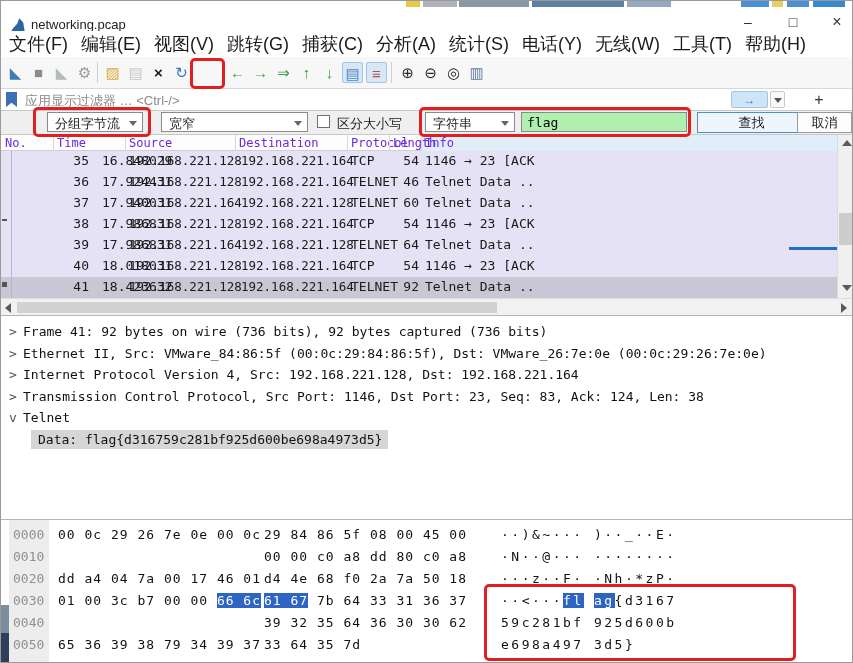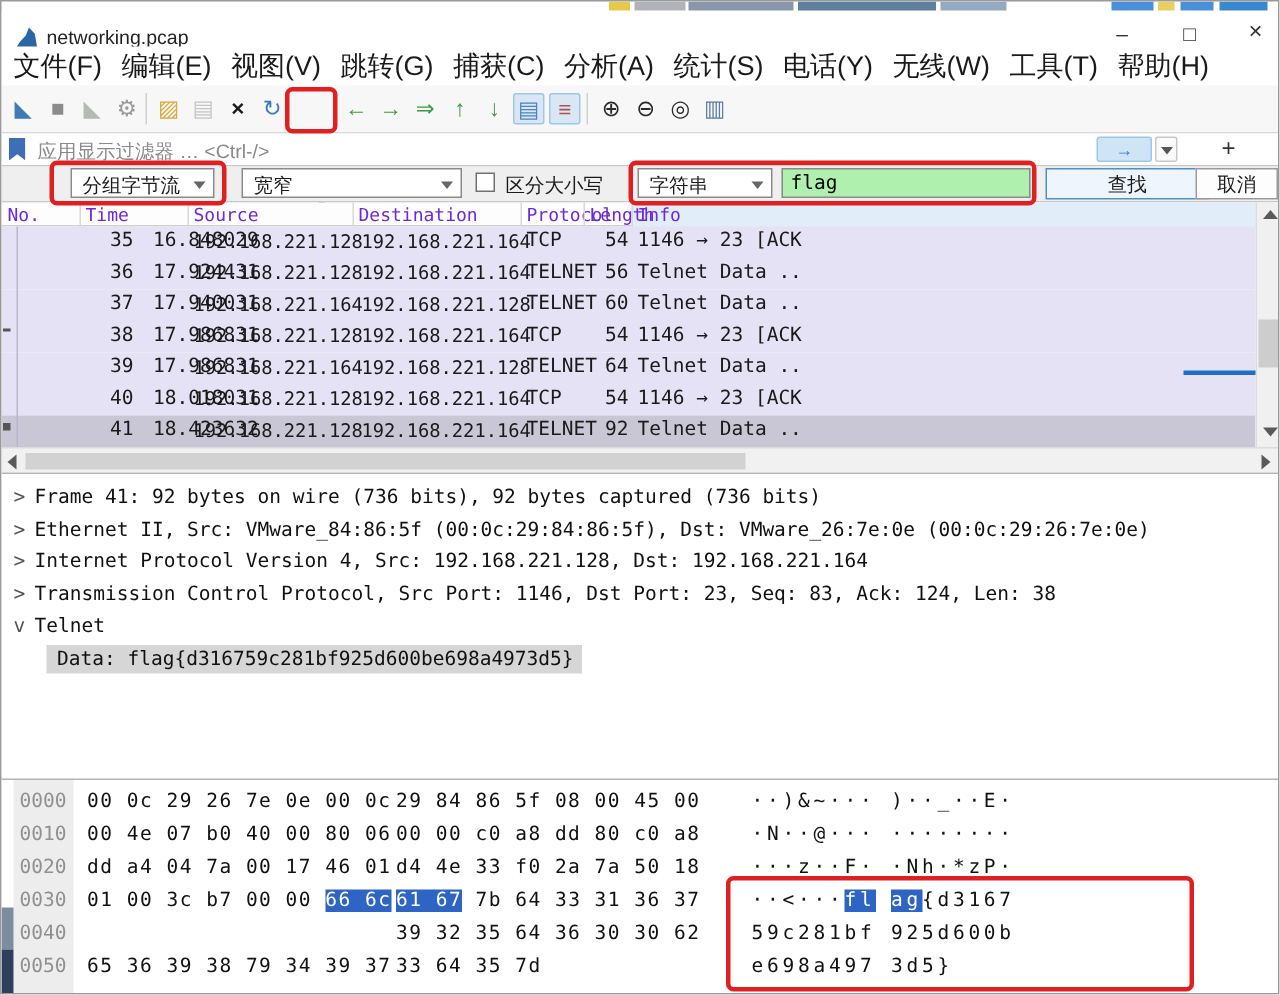--- a/index.html
+++ b/index.html
@@ -213,21 +213,21 @@
       <span class="pc" style="left:350px;">TCP</span>
       <span class="pc" style="left:390px;width:28px;text-align:right;">54</span>
       <span class="pc" style="left:424px;">1146 → 23 [ACK</span>
     </div>
     <div class="prow" style="top:21px;">
       <span class="pc" style="left:48px;width:40px;text-align:right;">36</span>
       <span class="pc" style="left:101px;">17.924431</span>
       <span class="pc" style="left:128px;font-size:12.5px;">192.168.221.128</span>
       <span class="pc" style="left:240px;font-size:12.5px;">192.168.221.164</span>
       <span class="pc" style="left:350px;">TELNET</span>
-      <span class="pc" style="left:390px;width:28px;text-align:right;">56</span>
+      <span class="pc" style="left:390px;width:28px;text-align:right;">46</span>
       <span class="pc" style="left:424px;">Telnet Data ..</span>
     </div>
     <div class="prow" style="top:42px;">
       <span class="pc" style="left:48px;width:40px;text-align:right;">37</span>
       <span class="pc" style="left:101px;">17.940031</span>
       <span class="pc" style="left:128px;font-size:12.5px;">192.168.221.164</span>
       <span class="pc" style="left:240px;font-size:12.5px;">192.168.221.128</span>
       <span class="pc" style="left:350px;">TELNET</span>
       <span class="pc" style="left:390px;width:28px;text-align:right;">60</span>
       <span class="pc" style="left:424px;">Telnet Data ..</span>
@@ -315,28 +315,27 @@
   <div class="abs hexpane">
     <div class="abs offcol"></div>
     <div class="hrow" style="top:4px;">
       <span class="hoff">0000</span>
       <span class="hx1"><span>00 0c 29 26 7e 0e 00 0c</span><span class="bhl"></span></span>
       <span class="hx2"><span class="bhl"></span><span>29 84 86 5f 08 00 45 00</span></span>
       <span class="hasc"><span>··)&amp;~···</span><span class="bhl"></span> <span class="bhl"></span><span>)··_··E·</span></span>
     </div>
     <div class="hrow" style="top:26px;">
       <span class="hoff">0010</span>
-      <span class="hx1"><span>00 4e 07 b0 40 00 80 06</span><span class="bhl"></span></span>
       <span class="hx2"><span class="bhl"></span><span>00 00 c0 a8 dd 80 c0 a8</span></span>
       <span class="hasc"><span>·N··@···</span><span class="bhl"></span> <span class="bhl"></span><span>········</span></span>
     </div>
     <div class="hrow" style="top:48px;">
       <span class="hoff">0020</span>
       <span class="hx1"><span>dd a4 04 7a 00 17 46 01</span><span class="bhl"></span></span>
-      <span class="hx2"><span class="bhl"></span><span>d4 4e 33 f0 2a 7a 50 18</span></span>
+      <span class="hx2"><span class="bhl"></span><span>d4 4e 68 f0 2a 7a 50 18</span></span>
       <span class="hasc"><span>···z··F·</span><span class="bhl"></span> <span class="bhl"></span><span>·Nh·*zP·</span></span>
     </div>
     <div class="hrow" style="top:70px;">
       <span class="hoff">0030</span>
       <span class="hx1"><span>01 00 3c b7 00 00 </span><span class="bhl">66 6c</span></span>
       <span class="hx2"><span class="bhl">61 67</span><span> 7b 64 33 31 36 37</span></span>
       <span class="hasc"><span>··&lt;···</span><span class="bhl">fl</span> <span class="bhl">ag</span><span>{d3167</span></span>
     </div>
     <div class="hrow" style="top:92px;">
       <span class="hoff">0040</span>

